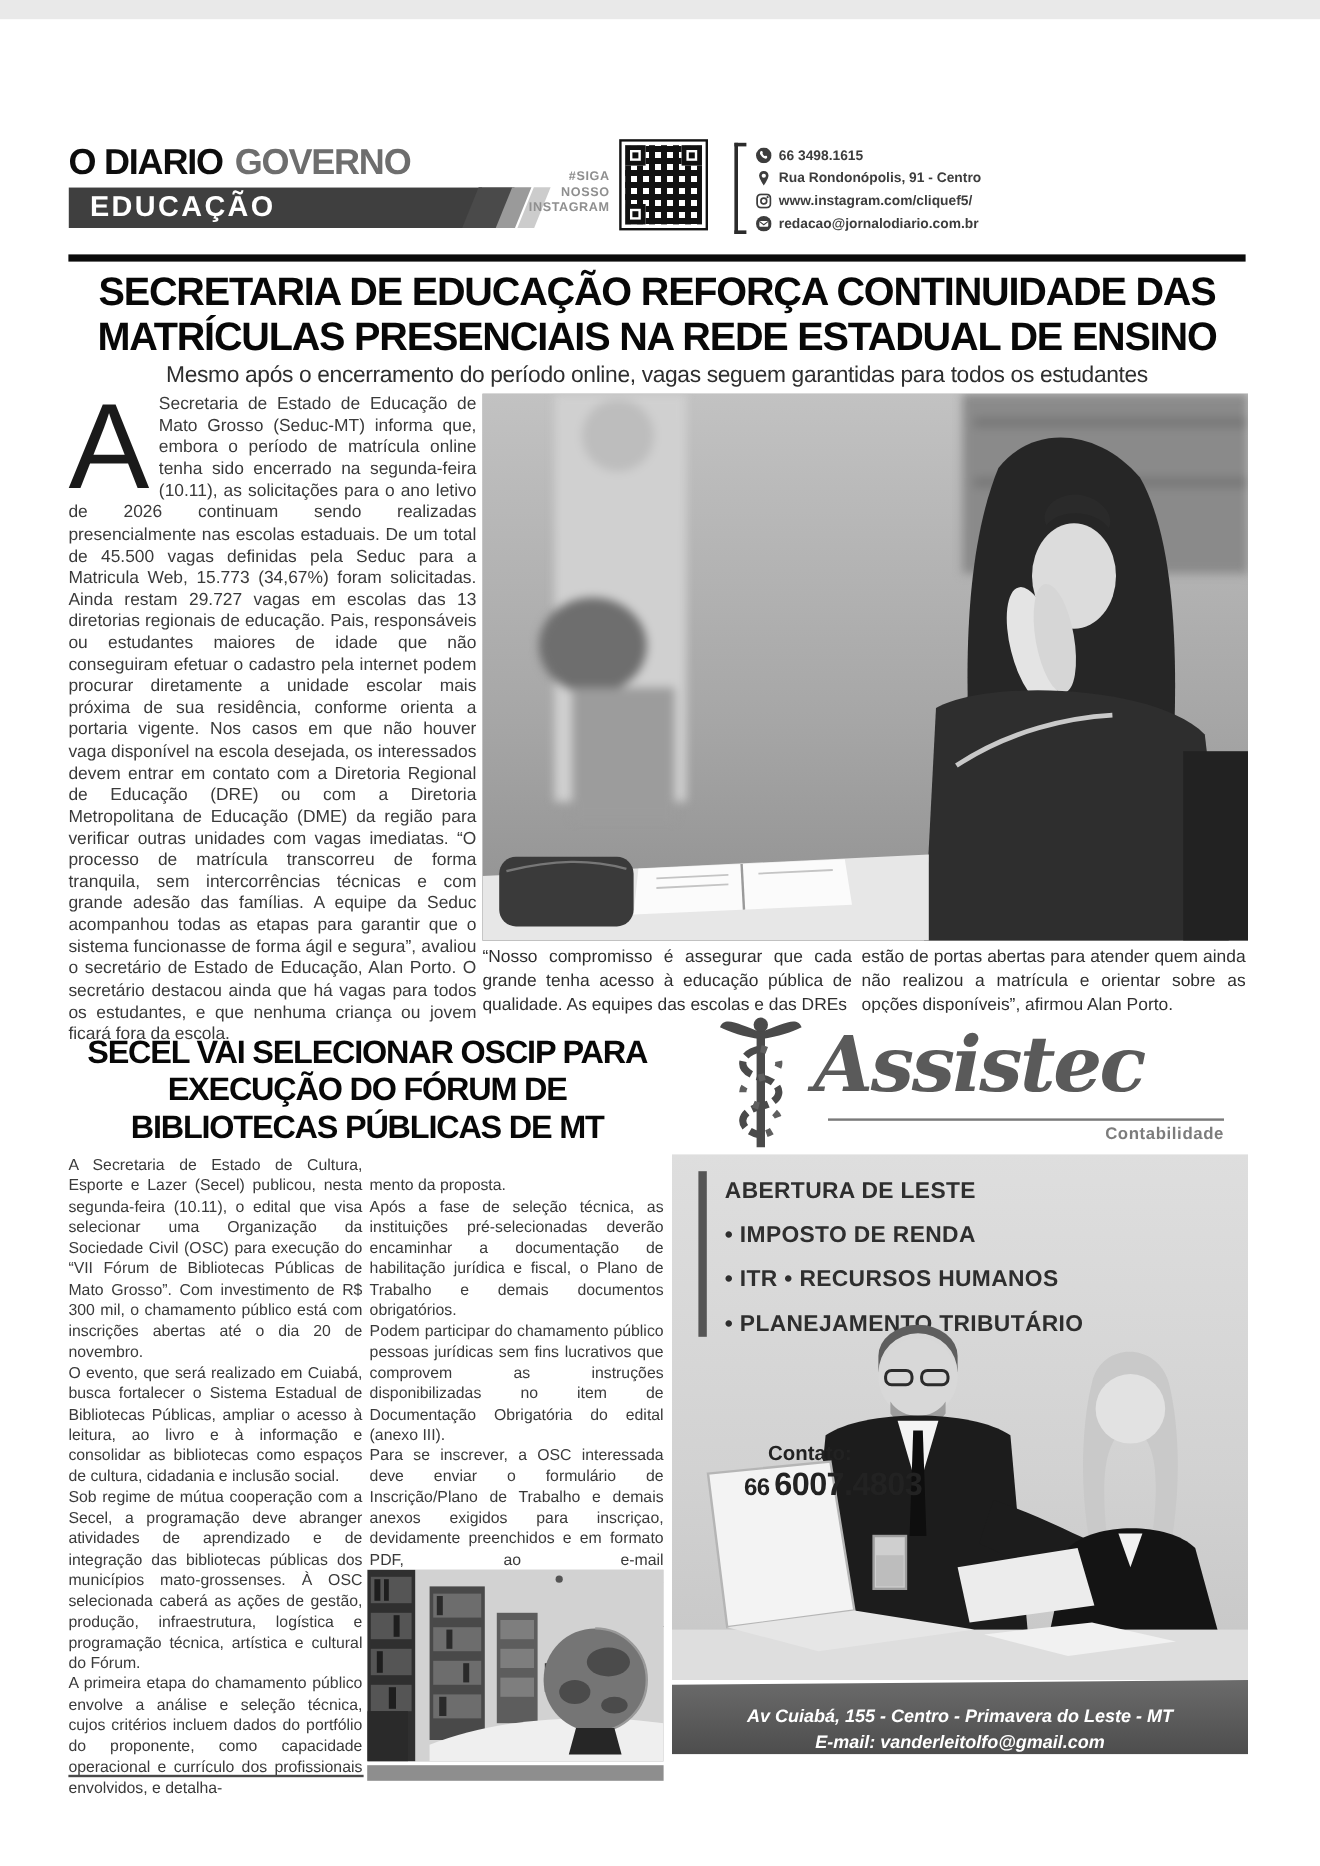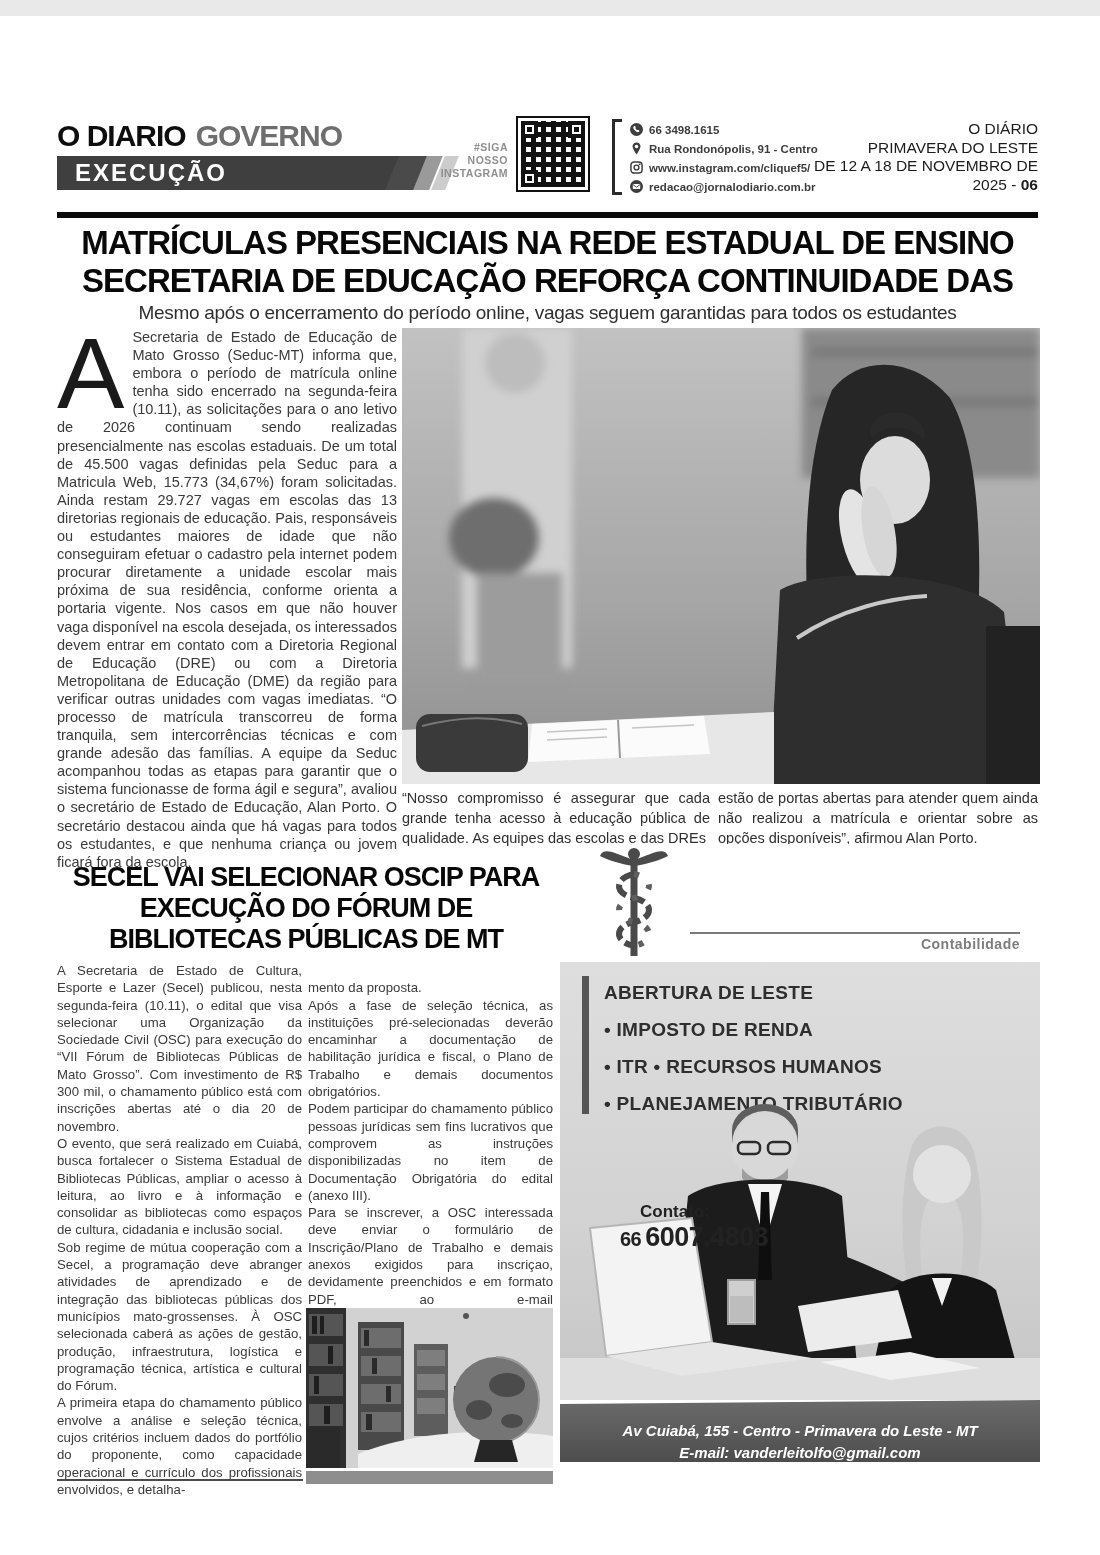--- a/index.html
+++ b/index.html
@@ -86,21 +86,21 @@
 <div id="page">
 
   <div class="abs brand">
     <span>O DIARIO</span><span class="gov">GOVERNO</span>
   </div>
 
   <div class="abs catbar"></div>
   <div class="abs stripe1"></div>
   <div class="abs stripe2"></div>
   <div class="abs stripe3"></div>
-  <div class="abs catlabel">EXECUÇÃO</div>
+  <div class="abs catlabel">EDUCAÇÃO</div>
 
   <div class="abs siga">#SIGA
 NOSSO
 INSTAGRAM</div>
 
   <div class="abs qr">
     <div class="noise"></div>
     <div class="finder" style="left:3px;top:3px;"></div>
     <div class="finder" style="right:3px;top:3px;"></div>
     <div class="finder" style="left:3px;bottom:3px;"></div>
@@ -134,32 +134,26 @@
     <div class="contact-row">
       <svg class="cicon" viewBox="0 0 14 14">
           <circle cx="7" cy="7" r="7" fill="#3d3d3d"></circle>
           <rect x="3" y="4.4" width="8" height="5.2" rx=".8" fill="#fff"></rect>
           <path d="M3 4.8l4 3 4-3" fill="none" stroke="#3d3d3d" stroke-width="1"></path>
         </svg>
       <span>redacao@jornalodiario.com.br</span>
     </div>
   </div>
 
-  <div class="abs edition">
-    <div>O DIÁRIO</div>
-    <div>PRIMAVERA DO LESTE</div>
-    <div>DE 12 A 18 DE NOVEMBRO DE</div>
-    <div><span>2025 - </span><b>06</b></div>
-  </div>
 
   <div class="abs toprule"></div>
 
   <div class="abs h1">
+    <div>SECRETARIA DE EDUCAÇÃO REFORÇA CONTINUIDADE DAS</div>
     <div>MATRÍCULAS PRESENCIAIS NA REDE ESTADUAL DE ENSINO</div>
-    <div>SECRETARIA DE EDUCAÇÃO REFORÇA CONTINUIDADE DAS</div>
   </div>
   <div class="abs sub">Mesmo após o encerramento do período online, vagas seguem garantidas para todos os estudantes</div>
 
   <div class="abs body1">
     <span class="dropcap">A</span><span>Secretaria de Estado de Educação de Mato Grosso (Seduc-MT) informa que, embora o período de matrícula online tenha sido encerrado na segunda-feira (10.11), as solicitações para o ano letivo de 2026 continuam sendo realizadas presencialmente nas escolas estaduais. De um total de 45.500 vagas definidas pela Seduc para a Matricula Web, 15.773 (34,67%) foram solicitadas. Ainda restam 29.727 vagas em escolas das 13 diretorias regionais de educação. Pais, responsáveis ou estudantes maiores de idade que não conseguiram efetuar o cadastro pela internet podem procurar diretamente a unidade escolar mais próxima de sua residência, conforme orienta a portaria vigente. Nos casos em que não houver vaga disponível na escola desejada, os interessados devem entrar em contato com a Diretoria Regional de Educação (DRE) ou com a Diretoria Metropolitana de Educação (DME) da região para verificar outras unidades com vagas imediatas. “O processo de matrícula transcorreu de forma tranquila, sem intercorrências técnicas e com grande adesão das famílias. A equipe da Seduc acompanhou todas as etapas para garantir que o sistema funcionasse de forma ágil e segura”, avaliou o secretário de Estado de Educação, Alan Porto. O secretário destacou ainda que há vagas para todos os estudantes, e que nenhuma criança ou jovem ficará fora da escola.</span>
   </div>
 
   <div class="abs photo1">
     <svg width="638" height="456" viewBox="0 0 638 456">
       <defs>
@@ -274,20 +268,21 @@
   <div class="abs ad">
 
     <svg class="abs" style="left:38px;top:0;" width="72" height="118" viewBox="0 0 72 118">
       <line x1="36" y1="14" x2="36" y2="112" stroke="#4a4a4a" stroke-width="7"></line>
       <circle cx="36" cy="10" r="6" fill="#4a4a4a"></circle>
       <path d="M36,16 C18,10 6,2 2,12 C10,16 22,20 36,22 Z" fill="#4a4a4a"></path>
       <path d="M36,16 C54,10 66,2 70,12 C62,16 50,20 36,22 Z" fill="#4a4a4a"></path>
       <path d="M36,30 C16,34 16,50 36,54 C56,58 56,74 36,78 C16,82 16,98 36,102" fill="none" stroke="#4a4a4a" stroke-width="6" stroke-dasharray="14 5"></path>
       <path d="M36,30 C56,34 56,50 36,54 C16,58 16,74 36,78 C56,82 56,98 36,102" fill="none" stroke="#5f5f5f" stroke-width="6" stroke-dasharray="5 14"></path>
     </svg>
+    <div class="adbrand">Assistec</div>
     <div class="adbrand-rule"></div>
     <div class="adtag">Contabilidade</div>
 
     <div class="adgray">
       <div class="svcbar"></div>
       <div class="svcs" style="white-space:pre-line">ABERTURA DE LESTE
 • IMPOSTO DE RENDA
 • ITR • RECURSOS HUMANOS
 • PLANEJAMENTO TRIBUTÁRIO</div>
 

